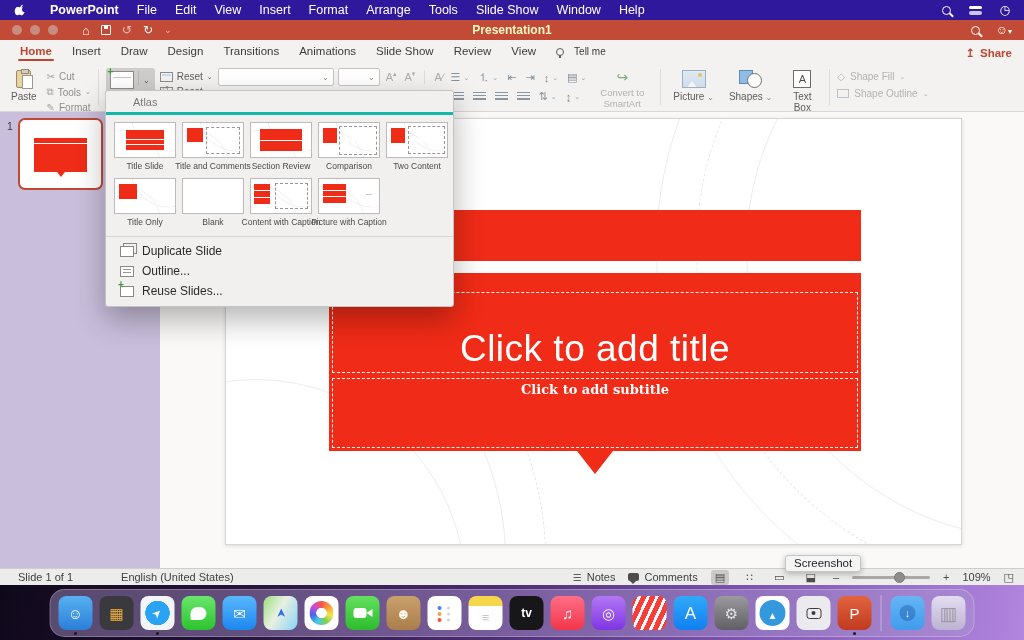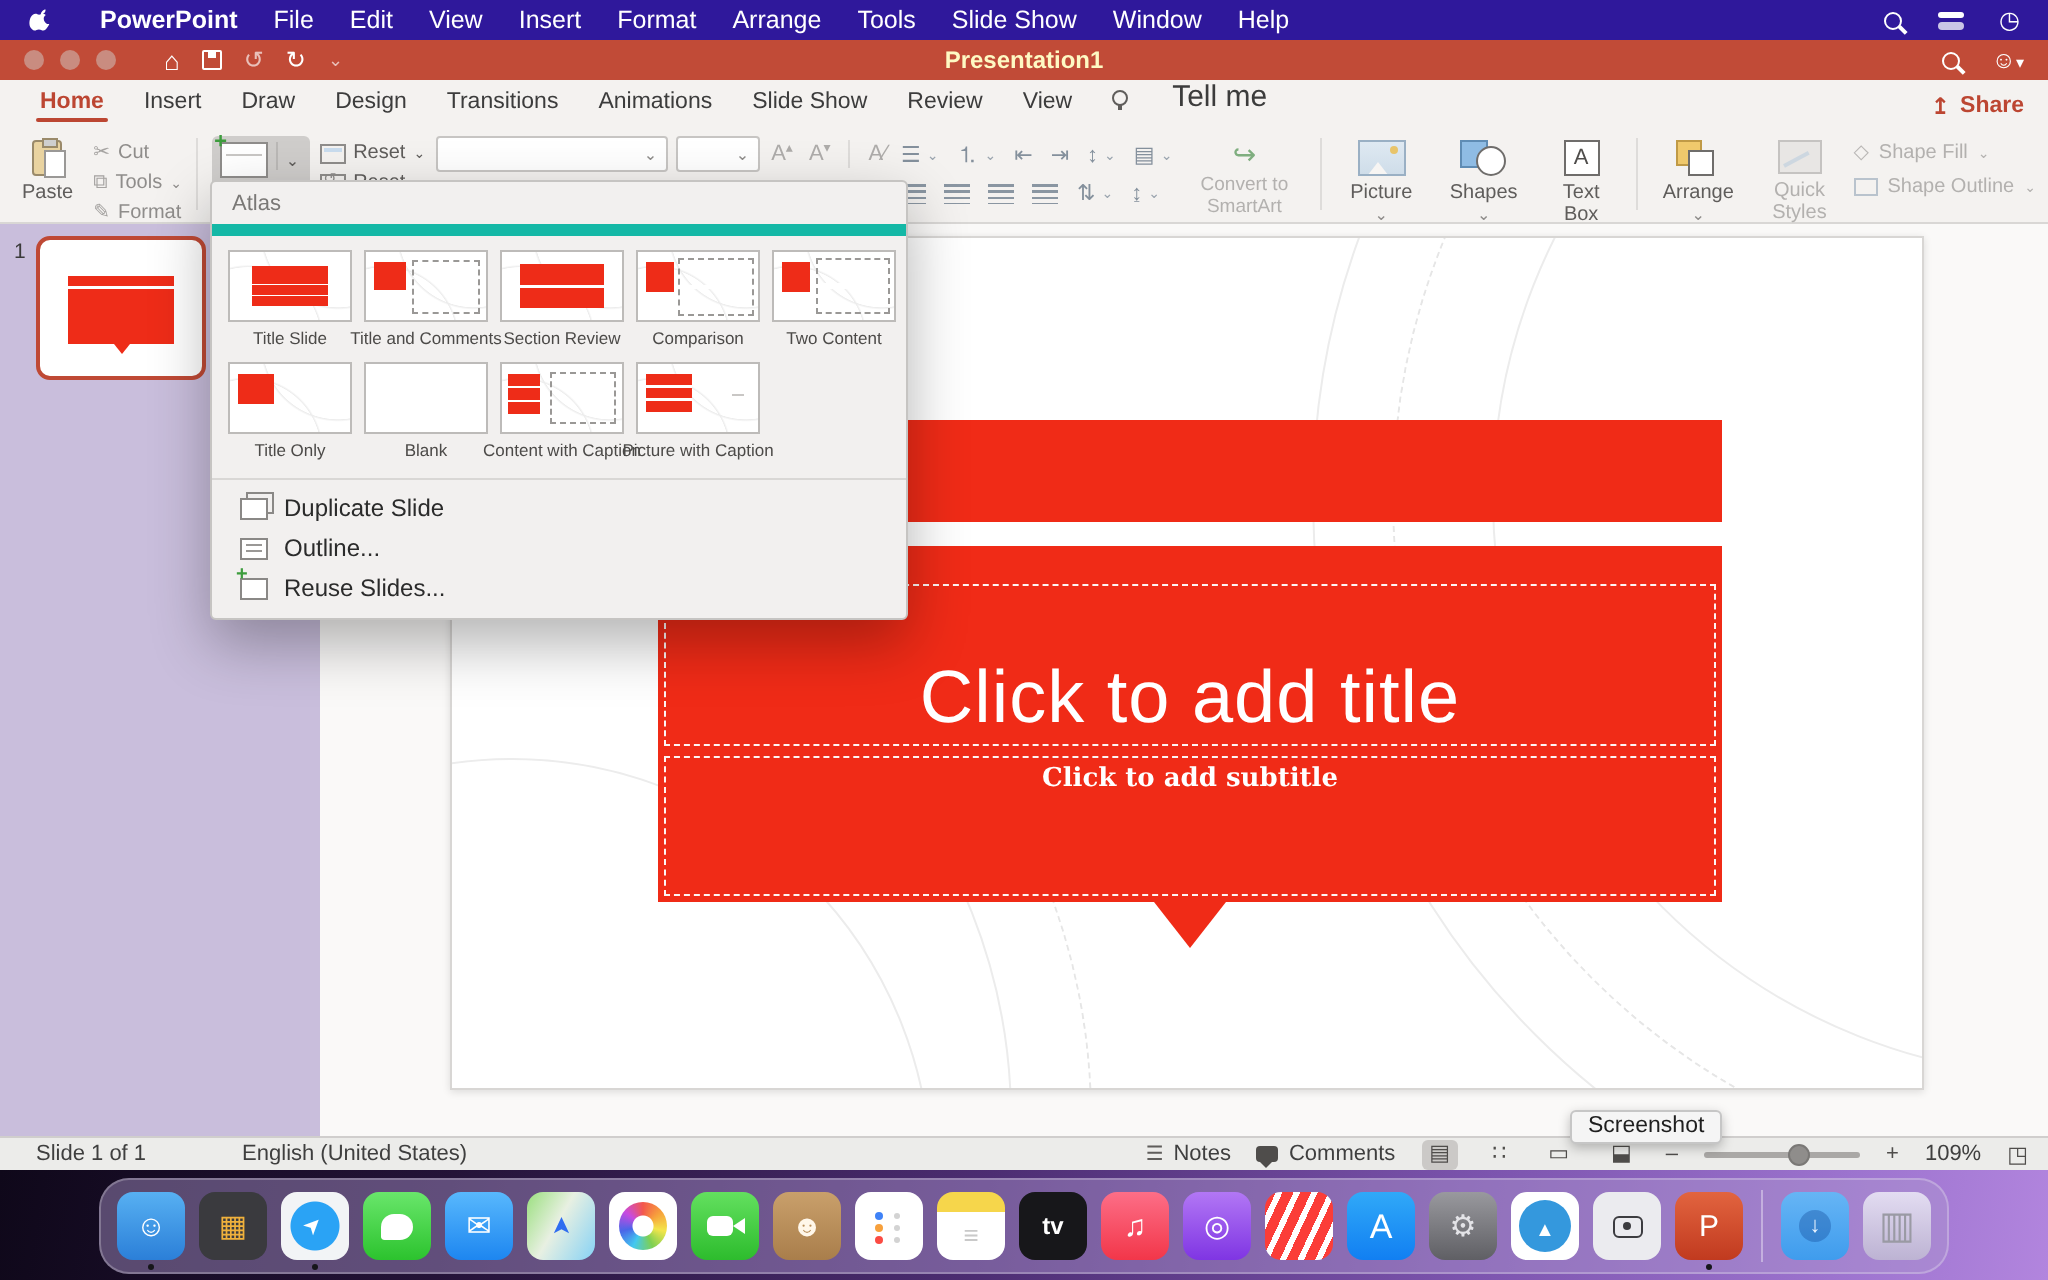--- a/index.html
+++ b/index.html
@@ -30,21 +30,21 @@
 .qa .dim{opacity:.65}
 .tb-title{position:absolute;left:50%;transform:translateX(-50%);font-size:12px;font-weight:700;color:#fef9c3}
 .tb-right{margin-left:auto;display:flex;align-items:center;gap:16px;font-size:12px}
 
 
 .tabbar{position:absolute;left:0;top:40px;width:100%;height:23px;background:#f4f2f0;display:flex;align-items:flex-end;padding-left:10px}
 .tabs-host{display:contents}
 .tab{font-size:11.5px;color:#3c3c3c;padding:3px 10px 6px;position:relative;cursor:default;white-space:nowrap}
 .tab.active{color:#bc4632;font-weight:700}
 .tab.active::after{content:'';position:absolute;left:8px;right:8px;bottom:2px;height:2.5px;border-radius:2px;background:#bc4632}
-.tellme{display:flex;align-items:center;gap:22px;font-size:15px;color:#3c3c3c;padding:3px 10px 6px}
+.tellme{display:flex;align-items:center;gap:10px;font-size:10px;color:#3c3c3c;padding:3px 10px 6px}
 .ic-bulb{width:8px;height:8px;border:1.3px solid #5f5d5b;border-radius:50%;position:relative;display:inline-block}
 .ic-bulb::after{content:'';position:absolute;left:2px;bottom:-3px;width:2px;height:2.5px;background:#5f5d5b}
 .share-btn{position:absolute;right:12px;bottom:3px;display:flex;align-items:center;gap:5px;color:#bc4632;font-size:11.5px;font-weight:700}
 
 
 .ribbon{position:absolute;left:0;top:63px;width:100%;height:49px;background:#f4f2f0;border-bottom:1px solid #d9d7d5;display:flex;align-items:flex-start;padding:5px 6px 0;gap:5px}
 .vdiv{width:1px;align-self:stretch;margin:1px 2px 6px;background:#dedcda}
 .rg{display:flex;gap:5px}
 .bigbtn{display:flex;flex-direction:column;align-items:center;gap:3px;font-size:10px;color:#5f5d5b;padding:2px 5px;border-radius:3px;text-align:center;line-height:1.1}
 .bigbtn .chev{font-size:8px;color:#8f8d8b}
@@ -91,21 +91,21 @@
 .ic-qstyle{width:22px;height:17px;background:#e8e6e4;border:1px solid #c5c3c1;position:relative}
 .ic-qstyle::after{content:'';position:absolute;left:2px;bottom:2px;width:14px;height:2px;background:#cdd7e0;transform:rotate(-28deg);transform-origin:left}
 .fillcol{display:flex;flex-direction:column;gap:6px;padding-top:3px}
 .fillrow{display:flex;align-items:center;gap:5px;font-size:10px;color:#b3b1af;white-space:nowrap}
 .ic-fill{color:#b9b7b5;font-size:10px}
 .ic-outline{width:12px;height:9px;border:1.5px solid #b9c3cd}
 .disabled{color:#b3b1af}
 
 
 .layout-menu{position:absolute;left:105px;top:90px;width:349px;background:#f2f0ef;border:1px solid #c6c4c2;border-radius:3px;box-shadow:0 12px 30px rgba(0,0,0,.30);z-index:40;padding-bottom:5px}
-.lm-title{font-size:11px;color:#7a7876;padding:5px 10px 4px;border-bottom:6px solid #14b8a6}
+.lm-title{font-size:11px;color:#7a7876;padding:5px 27px 4px;border-bottom:3px solid #14b8a6}
 .lm-grid{display:grid;grid-template-columns:repeat(5,62px);gap:7px 6px;padding:7px 8px 8px}
 .lay{display:flex;flex-direction:column;align-items:center;gap:3px}
 .lay-art{width:62px;height:36px;border:1px solid #bdbbb9;position:relative;overflow:hidden;background:
  radial-gradient(circle at 15% 130%,transparent 54%,#ececec 54.5%,transparent 56%),
  radial-gradient(circle at 90% -30%,transparent 54%,#ececec 54.5%,transparent 56%),#fff}
 .lay-art::before,.lay-art::after{content:'';position:absolute}
 .lay-label{font-size:8.5px;color:#4c4a48;white-space:nowrap}
 .la-title .lay-art::before{left:18%;right:18%;top:20%;bottom:20%;background:linear-gradient(#ee2c18 0 44%,#fff 44% 48%,#ee2c18 48% 72%,#fff 72% 76%,#ee2c18 76%)}
 .la-sh .lay-art::before{left:15%;right:15%;top:18%;bottom:18%;background:linear-gradient(#ee2c18 0 48%,#fff 48% 54%,#ee2c18 54%)}
 .la-tc .lay-art::before{left:7%;top:16%;width:26%;height:40%;background:#ee2c18}
@@ -356,30 +356,20 @@
       <div class="bigbtn">
         <span class="ic-shapes"></span>
         <span><span>Shapes</span> <span class="chev">⌄</span></span>
       </div>
       <div class="bigbtn">
         <span class="ic-textbox">A</span>
         <span style="width:30px">Text Box</span>
       </div>
     </div>
     <div class="vdiv"></div>
-    <div class="rg">
-      <div class="bigbtn">
-        <span class="ic-arrange"></span>
-        <span><span>Arrange</span> <span class="chev">⌄</span></span>
-      </div>
-      <div class="bigbtn disabled">
-        <span class="ic-qstyle"></span>
-        <span style="width:34px">Quick Styles</span>
-      </div>
-    </div>
     <div class="fillcol">
       <span class="fillrow">
           <i class="ic-fill">◇</i>
           <span>Shape Fill</span>
           <span style="font-size:7px">⌄</span>
         </span>
       <span class="fillrow">
           <i class="ic-outline"></i>
           <span>Shape Outline</span>
           <span style="font-size:7px">⌄</span>

